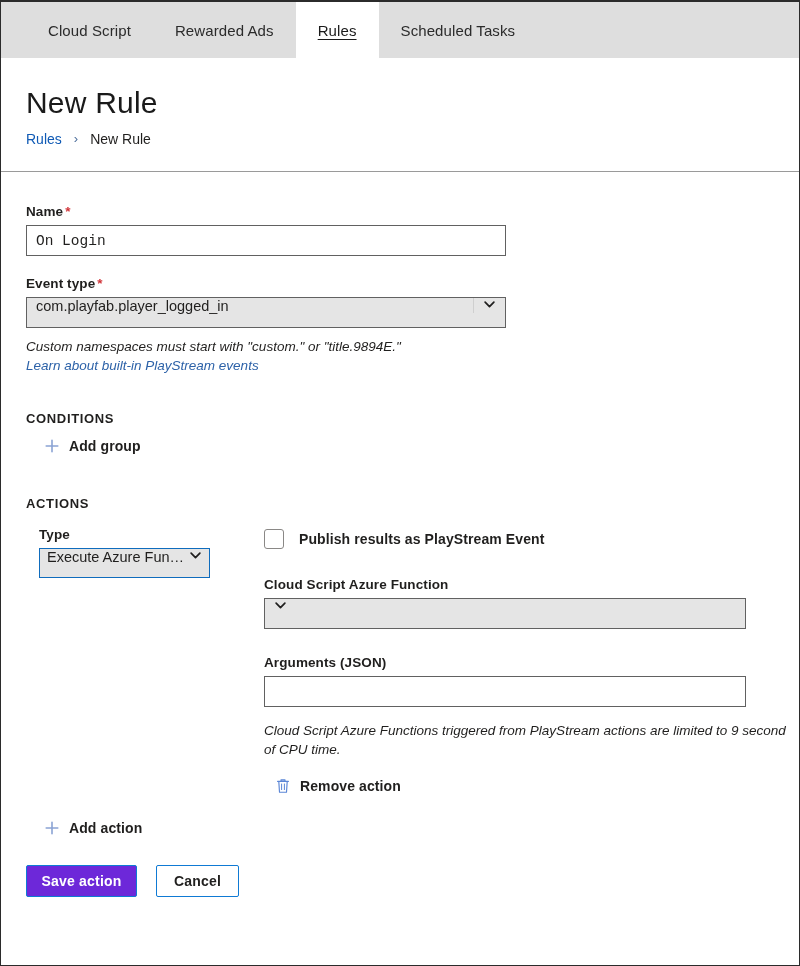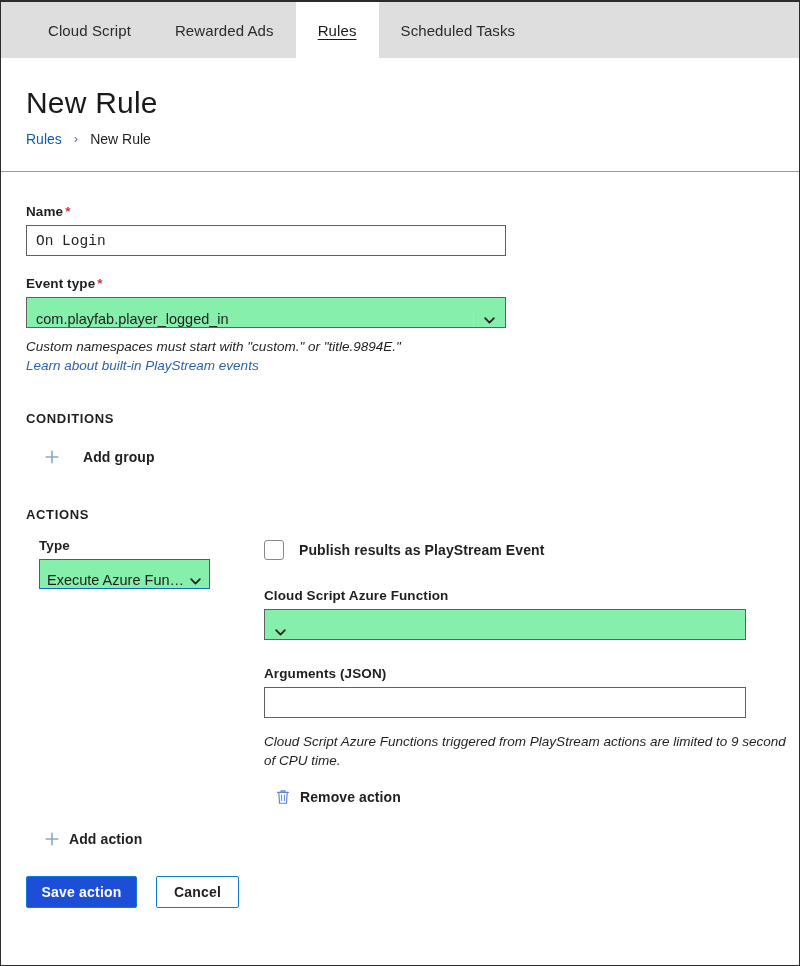--- a/index.html
+++ b/index.html
@@ -127,23 +127,23 @@
   .select-wrap {
     position: relative;
     width: 480px;
     height: 31px;
   }
   .select-wrap.focused .sel-box { border-color: #0f6cbd; }
   .sel-box {
     width: 100%;
     height: 31px;
     border: 1px solid #616161;
-    background: #86efac;
-    display: flex;
-    align-items: flex-end;
+    background: #e5e5e5;
+    display: flex;
+    align-items: flex-start;
     padding: 0 9px;
     font-size: 14.5px;
     color: #201f1e;
     cursor: pointer;
     position: relative;
   }
   .sel-value {
     flex: 1;
     overflow: hidden;
     white-space: nowrap;
@@ -258,21 +258,21 @@
     font-size: 14px;
     font-weight: bold;
     border-radius: 2px;
     cursor: pointer;
     display: flex;
     align-items: center;
     justify-content: center;
     letter-spacing: .2px;
   }
   .btn-primary {
-    background: #1d4ed8;
+    background: #6d28d9;
     color: #ffffff;
     border: 1px solid #0f7ad4;
     width: 111px;
   }
   .btn-secondary {
     background: #ffffff;
     color: #201f1e;
     border: 1px solid #0f7ad4;
     width: 83px;
   }
@@ -326,21 +326,21 @@
           <path d="M2.6 5.2 L8 10.6 L13.4 5.2" fill="none" stroke="#201f1e" stroke-width="2.1" stroke-linecap="round" stroke-linejoin="round"></path>
         </svg>
       </div>
     </div>
 
     <div class="helper-italic">Custom namespaces must start with "custom." or "title.9894E."</div>
     <div class="helper-link">Learn about built-in PlayStream events</div>
 
     
     <div class="section-head" style="margin-top:36px;">CONDITIONS</div>
-    <div class="link-action" style="margin-top:23px; margin-left:18px;gap:14px;">
+    <div class="link-action" style="margin-top:12px; margin-left:18px;">
       <svg class="plus-icon" viewBox="0 0 16 16">
         <path d="M8 2.2 V13.8 M2.2 8 H13.8" stroke="#8aa3d4" stroke-width="1.6" stroke-linecap="round"></path>
       </svg>
       <span>Add group</span>
     </div>
 
     
     <div class="section-head" style="margin-top:42px;">ACTIONS</div>
 
     <div class="actions-row" style="margin-top:16px;">

